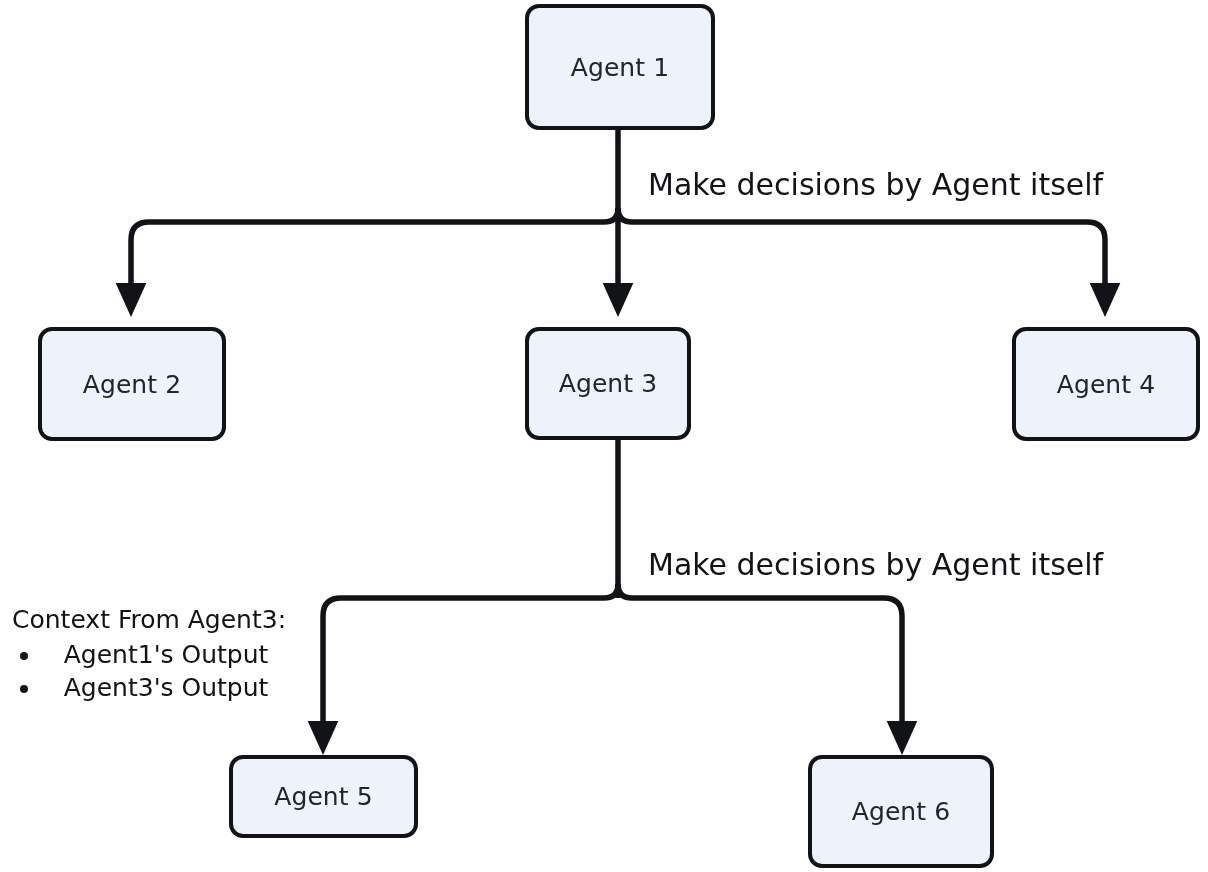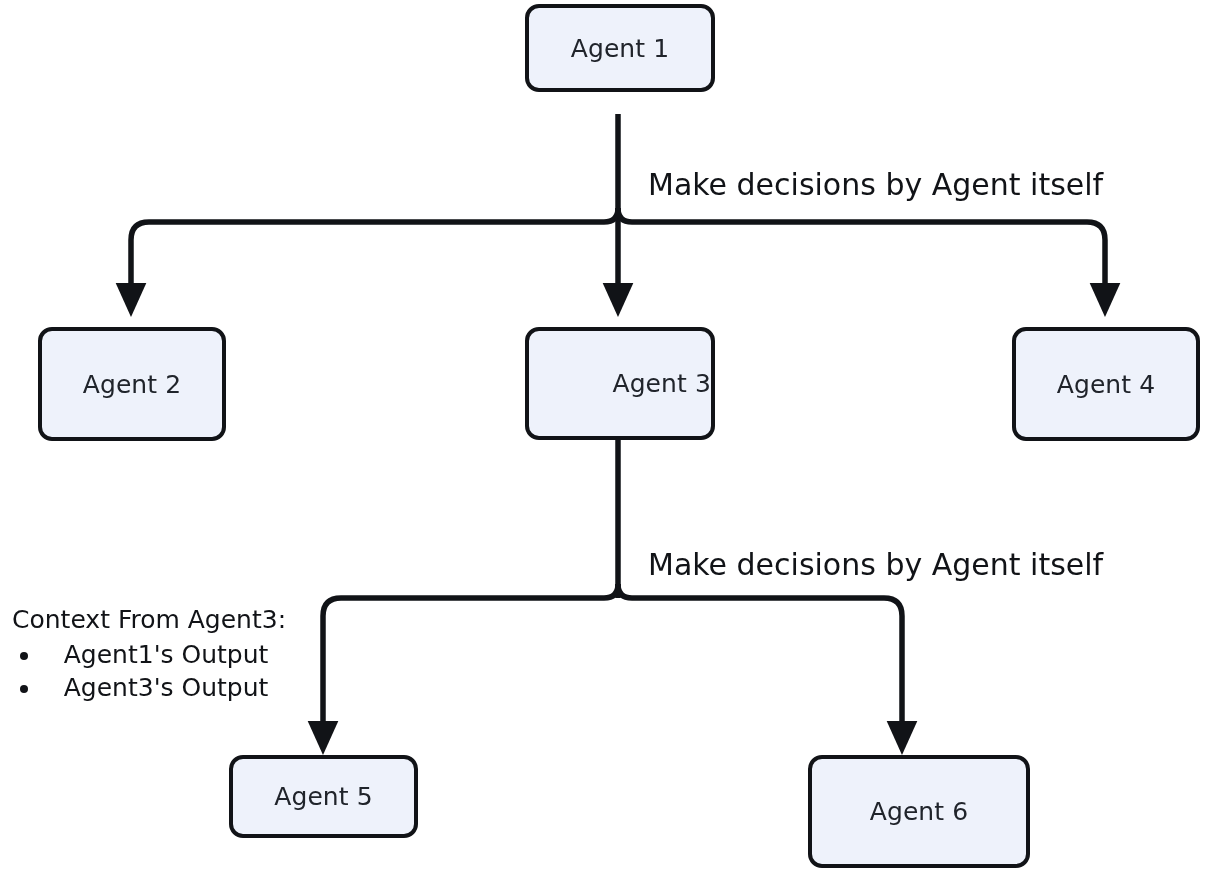--- a/index.html
+++ b/index.html
@@ -94,41 +94,41 @@
 
     <path d="M 618 222 L 618 300" fill="none" stroke="#111317" stroke-width="5.5" stroke-linecap="butt" marker-end="url(#arrow)"></path>
 
     <path d="M 618 440 L 618 598" fill="none" stroke="#111317" stroke-width="5.5" stroke-linecap="butt"></path>
 
     <path d="M 604 598 Q 618 598 618 584 Q 618 598 604 598 L 341 598 Q 323 598 323 616 L 323 738" fill="none" stroke="#111317" stroke-width="5.5" stroke-linecap="butt" marker-end="url(#arrow)"></path>
 
     <path d="M 632 598 Q 618 598 618 584 Q 618 598 632 598 L 884 598 Q 902 598 902 616 L 902 738" fill="none" stroke="#111317" stroke-width="5.5" stroke-linecap="butt" marker-end="url(#arrow)"></path>
   </svg>
 
-  <div class="node" style="left:525px; top:4px; width:190px; height:88px;">
+  <div class="node" style="left:525px; top:4px; width:190px; height:126px;">
     <span>Agent 1</span>
   </div>
 
   <div class="node" style="left:38px; top:327px; width:188px; height:114px;">
     <span>Agent 2</span>
   </div>
 
-  <div class="node" style="left:525px; top:327px; width:190px; height:113px;justify-content:flex-end;">
+  <div class="node" style="left:525px; top:327px; width:166px; height:113px;">
     <span>Agent 3</span>
   </div>
 
   <div class="node" style="left:1012px; top:327px; width:188px; height:114px;">
     <span>Agent 4</span>
   </div>
 
   <div class="node" style="left:229px; top:755px; width:189px; height:83px;">
     <span>Agent 5</span>
   </div>
 
-  <div class="node" style="left:808px; top:755px; width:222px; height:113px;">
+  <div class="node" style="left:808px; top:755px; width:186px; height:113px;">
     <span>Agent 6</span>
   </div>
 
   <div class="edge-label" style="left:648px; top:156px;">Make decisions by Agent itself</div>
 
   <div class="edge-label" style="left:648px; top:536px;">Make decisions by Agent itself</div>
 
   <div class="context-block" style="left:8px; top:601px;">
     <p class="context-title">Context From Agent3:</p>
     <ul class="context-list">

